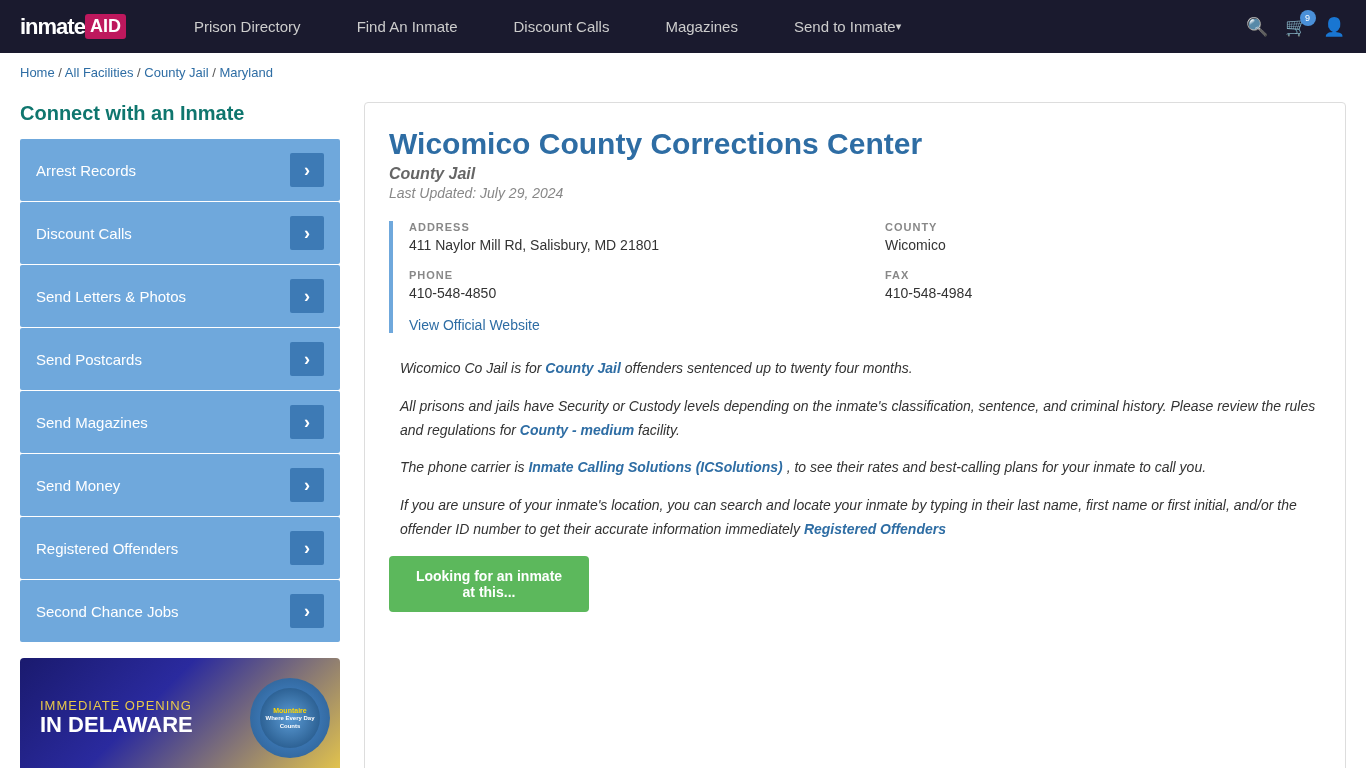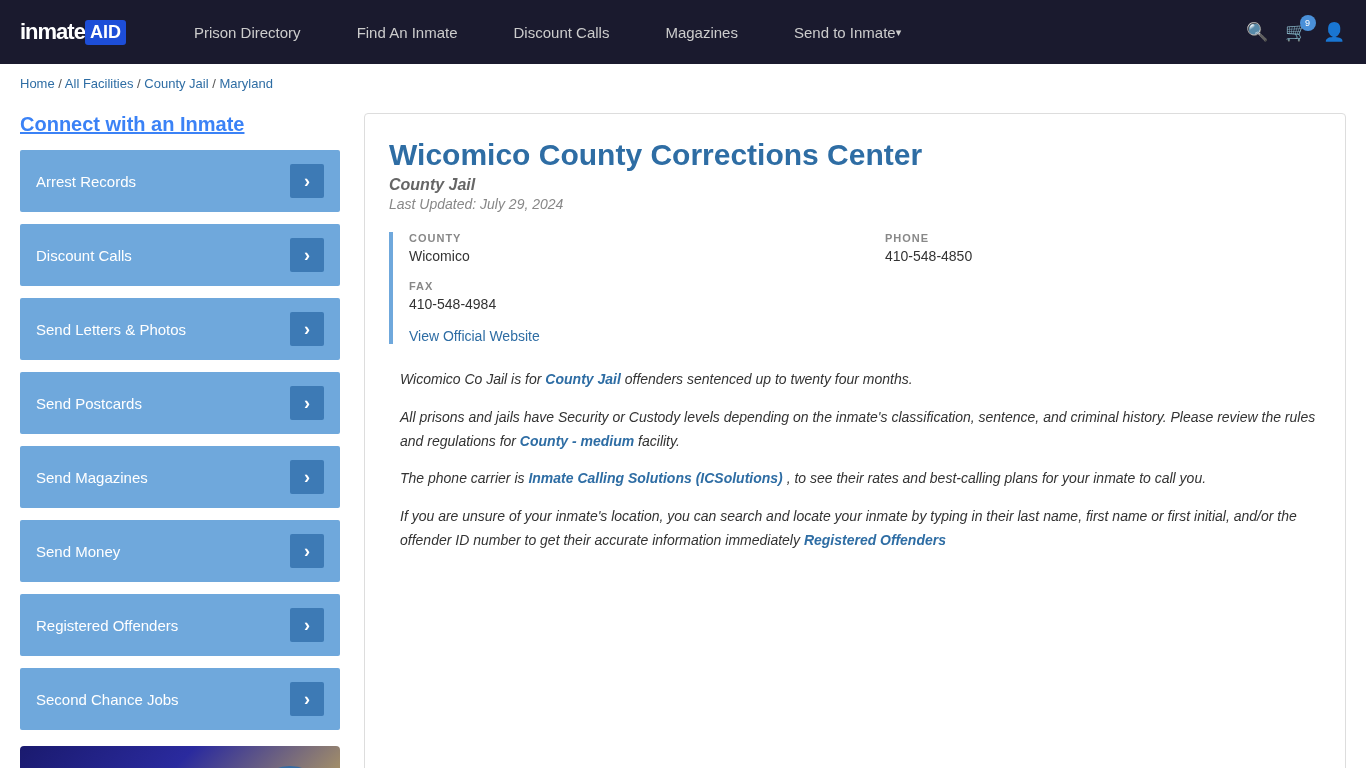--- a/index.html
+++ b/index.html
@@ -3,37 +3,37 @@
   <meta charset="utf-8">
   <style>
     * { margin: 0; padding: 0; box-sizing: border-box; }
     body { font-family: Arial, sans-serif; font-size: 14px; color: #333; background: #fff; width: 1366px; }
 
     
     nav {
       background: #1a1a2e;
       display: flex;
       align-items: center;
-      height: 64px;
+      height: 53px;
       padding: 0 20px;
       gap: 0;
     }
     .nav-logo {
       display: flex;
       align-items: center;
       margin-right: 40px;
     }
     .logo-text {
       color: #fff;
       font-size: 22px;
       font-weight: bold;
       letter-spacing: -1px;
     }
     .logo-aid {
-      background: #1d4ed8;
+      background: #be185d;
       color: #fff;
       padding: 2px 5px;
       border-radius: 3px;
       font-size: 18px;
       font-weight: bold;
     }
     .nav-links {
       display: flex;
       flex: 1;
       align-items: center;
@@ -97,28 +97,27 @@
     }
 
     
     .sidebar {
       width: 320px;
       flex-shrink: 0;
     }
     .sidebar-title {
       font-size: 20px;
       font-weight: bold;
-      text-decoration: underline;
       margin-bottom: 14px;
-      color: #3b82f6;
+      color: #0f766e;
     }
     .sidebar-menu {
       display: flex;
       flex-direction: column;
-      gap: 12px;
+      gap: 1px;
     }
     .sidebar-item {
       background: #6fa8dc;
       color: #fff;
       display: flex;
       align-items: center;
       justify-content: space-between;
       padding: 14px 16px;
       cursor: pointer;
       border-radius: 2px;
@@ -355,20 +354,24 @@
     </div>
   </aside>
 
   <main class="content">
     <h1 class="facility-name">Wicomico County Corrections Center</h1>
     <div class="facility-type">County Jail</div>
     <div class="last-updated">Last Updated: July 29, 2024</div>
 
     <div class="info-grid">
       <div>
+        <div class="info-label">ADDRESS</div>
+        <div class="info-value">411 Naylor Mill Rd, Salisbury, MD 21801</div>
+      </div>
+      <div>
         <div class="info-label">COUNTY</div>
         <div class="info-value">Wicomico</div>
       </div>
       <div>
         <div class="info-label">PHONE</div>
         <div class="info-value">410-548-4850</div>
       </div>
       <div>
         <div class="info-label">FAX</div>
         <div class="info-value">410-548-4984</div>
@@ -394,16 +397,17 @@
         <a class="bold-link">Inmate Calling Solutions (ICSolutions)</a>
         <span>, to see their rates and best-calling plans for your inmate to call you.</span>
       </p>
       <p>
         <span>If you are unsure of your inmate's location, you can search and locate your inmate by typing in their last name, first name or first initial, and/or the offender ID number to get their accurate information immediately </span>
         <a class="bold-link">Registered Offenders</a>
       </p>
     </div>
 
     <div class="bottom-buttons">
+      <button class="btn-green">Looking for an inmate at this...</button>
     </div>
   </main>
 
 </div>
 
 </body></html>

